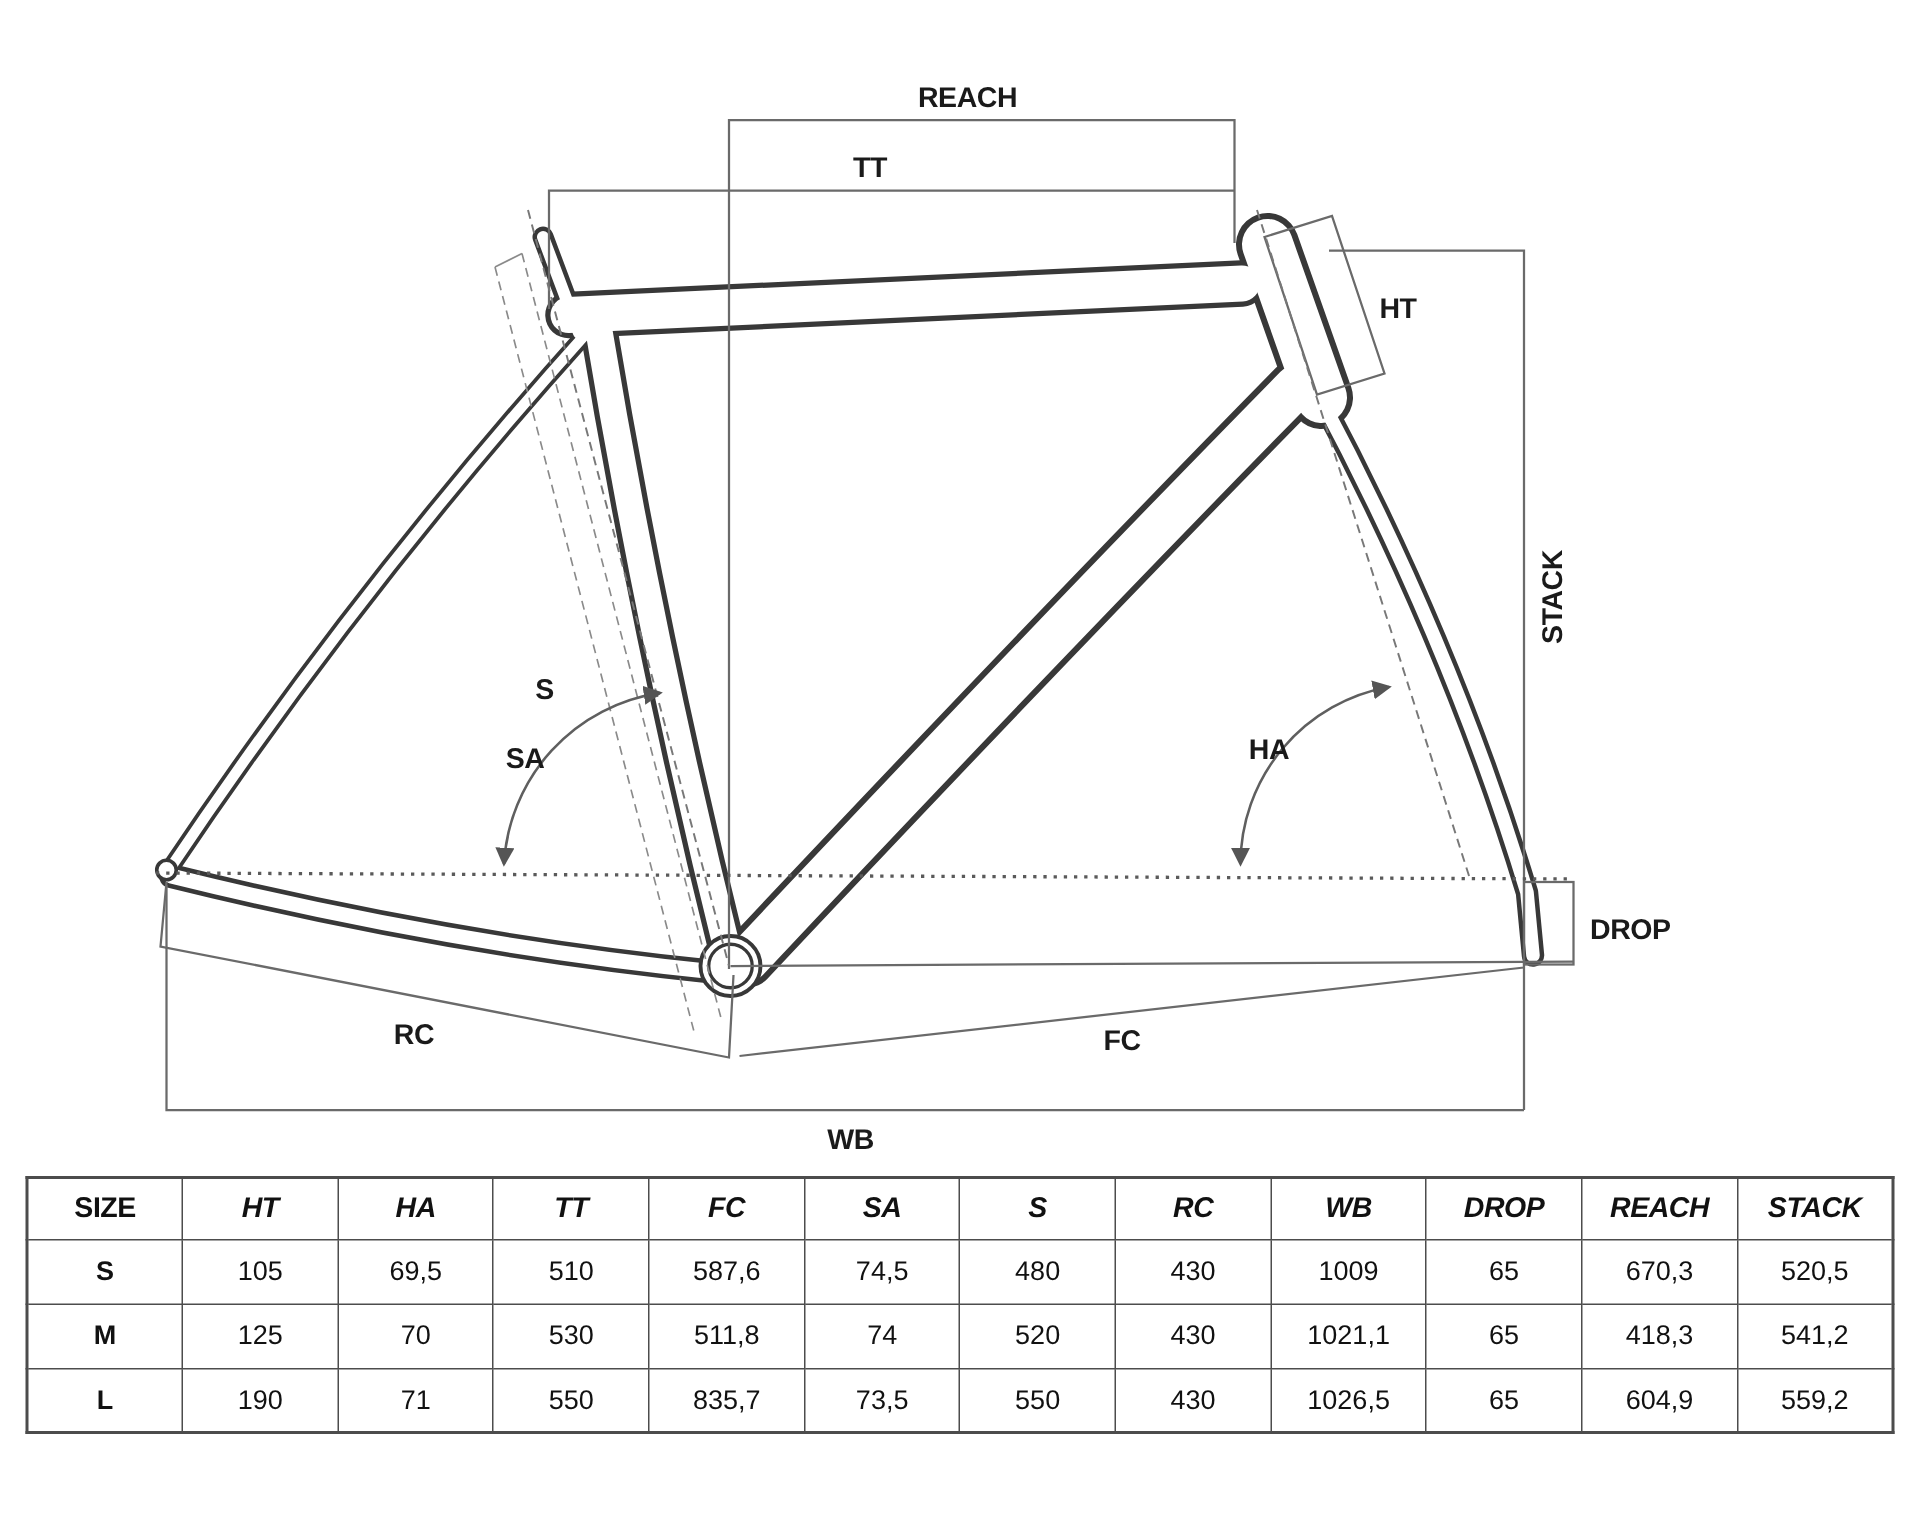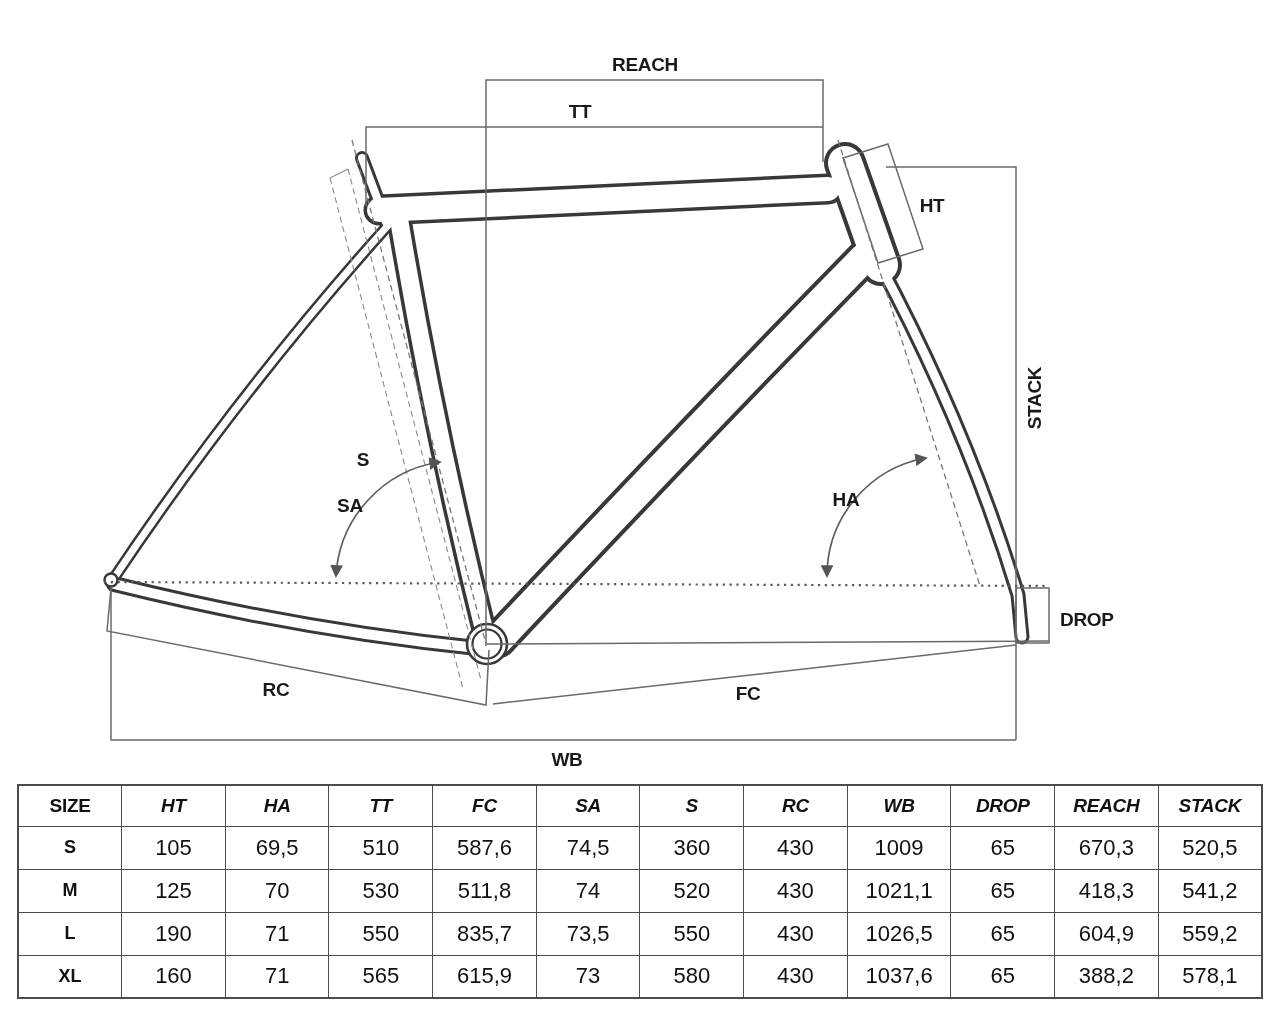--- a/index.html
+++ b/index.html
@@ -46,21 +46,21 @@
     font-style: italic;
     letter-spacing: -0.3px;
   }
   table.geo thead th.size-col { font-style: normal; }
   table.geo tbody th {
     font-size: 18px;
     font-weight: 700;
     font-style: normal;
   }
   table.geo tbody td {
-    font-size: 22px;
+    font-size: 18px;
     font-weight: 400;
   }
 </style>
 </head>
 <body>
 
 <div class="page">
 
   <div class="diagram-wrap">
     <svg width="1280" height="782" viewBox="0 0 1280 782">
@@ -155,21 +155,21 @@
           </tr>
         </thead>
       <tbody>
           <tr>
             <th>S</th>
             <td>105</td>
             <td>69,5</td>
             <td>510</td>
             <td>587,6</td>
             <td>74,5</td>
-            <td>360</td>
+            <td>480</td>
             <td>430</td>
             <td>1009</td>
             <td>65</td>
             <td>670,3</td>
             <td>520,5</td>
           </tr>
           <tr>
             <th>M</th>
             <td>125</td>
             <td>70</td>
@@ -190,31 +190,17 @@
             <td>550</td>
             <td>835,7</td>
             <td>73,5</td>
             <td>550</td>
             <td>430</td>
             <td>1026,5</td>
             <td>65</td>
             <td>604,9</td>
             <td>559,2</td>
           </tr>
-          <tr>
-            <th>XL</th>
-            <td>160</td>
-            <td>71</td>
-            <td>565</td>
-            <td>615,9</td>
-            <td>73</td>
-            <td>580</td>
-            <td>430</td>
-            <td>1037,6</td>
-            <td>65</td>
-            <td>388,2</td>
-            <td>578,1</td>
-          </tr>
         </tbody>
     </table>
   </div>
 
 </div>
 
 </body></html>

